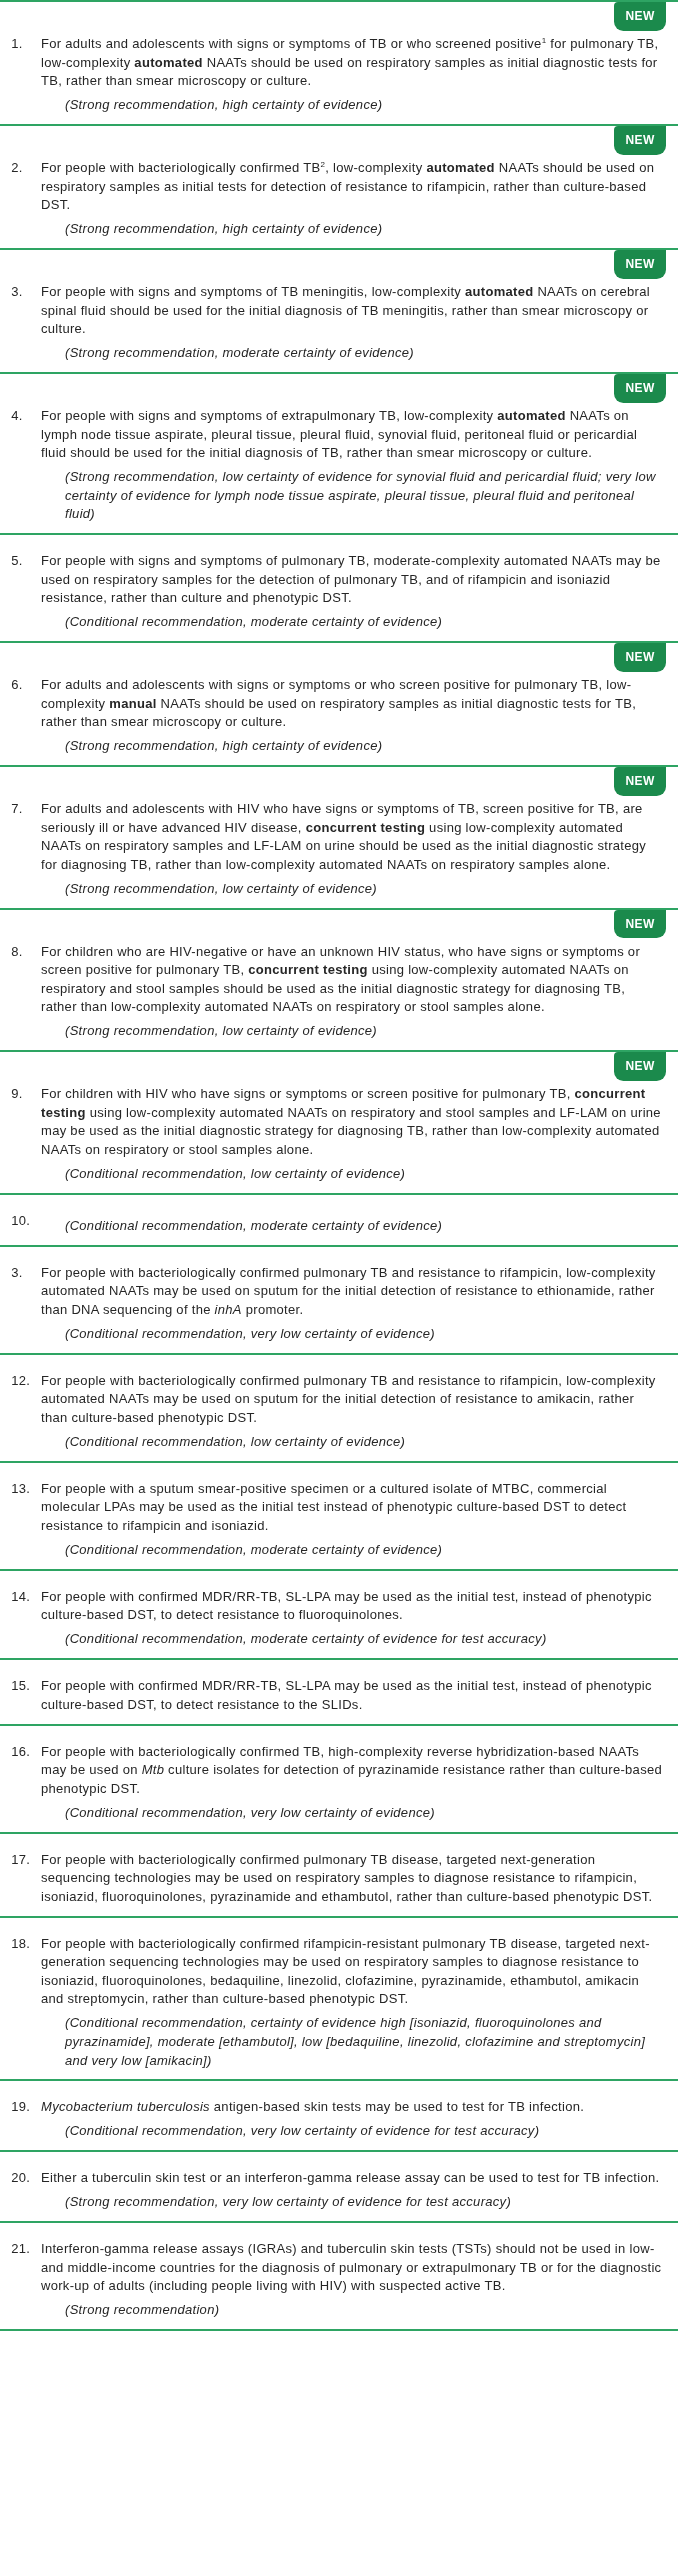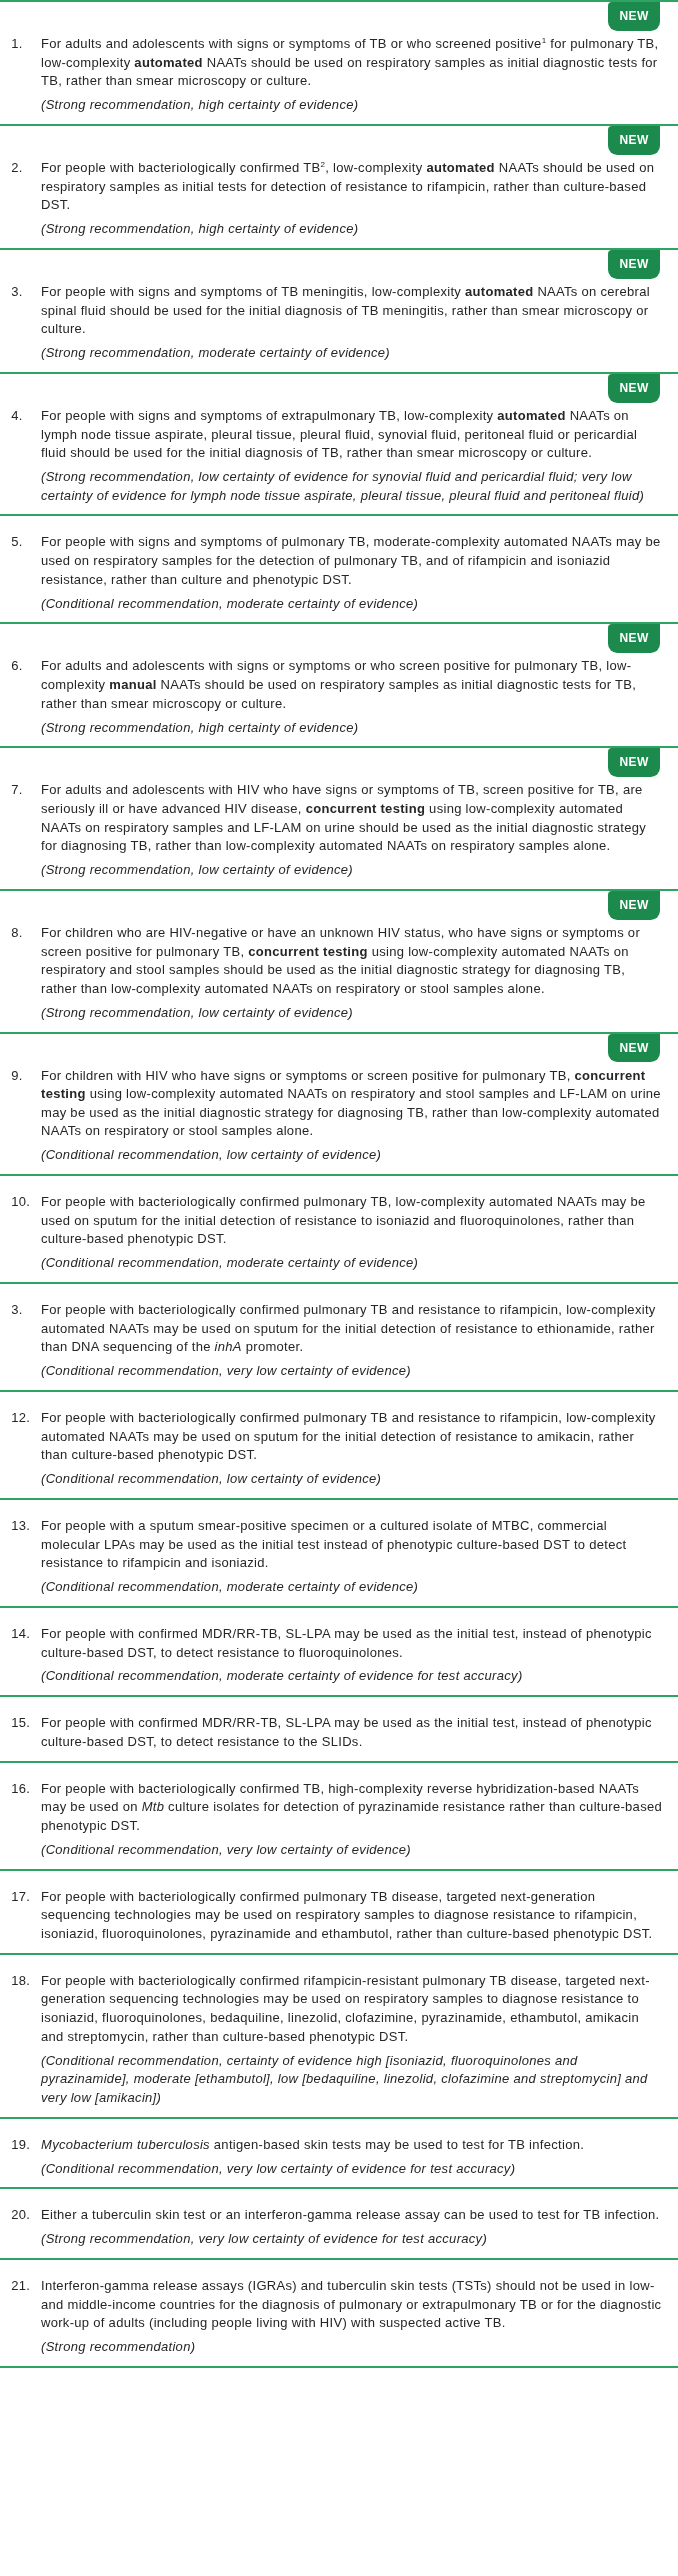--- a/index.html
+++ b/index.html
@@ -24,41 +24,42 @@
     width:28px;
     font-size:13px;
     line-height:18.6px;
     letter-spacing:0.3px;
   }
   .item .num{top:17px;}
   .item.has-new .num{top:33px;}
   .badge{
     position:absolute;
     top:0;
-    right:19px;
+    right:13px;
     background:#1b8a4c;
     color:#ffffff;
     font-weight:bold;
     font-size:12px;
     letter-spacing:0.4px;
     line-height:1;
     padding:8px 11.3px 8.6px 11.3px;
     border-radius:4px 0 9.3px 9.3px;
   }
   .body{
     font-size:13px;
     line-height:18.6px;
     letter-spacing:0.3px;
   }
   .note{
     font-size:13px;
     line-height:18.6px;
     letter-spacing:0.3px;
     font-style:italic;
     margin-top:5.3px;
+    margin-left:24px;
   }
   .seg-b{font-weight:bold;}
   .seg-i{font-style:italic;}
   sup.fn{font-size:8px;line-height:0;vertical-align:super;}
 </style>
 </head>
 <body>
 
 <div class="page">
   <div id="items-root">
@@ -112,21 +113,20 @@
   </div>
       <div class="item has-new">
     <div class="badge">NEW</div>
     <div class="num">9.</div>
     <div class="body"><span class="seg-n">For children with HIV who have signs or symptoms or screen positive for pulmonary TB, </span><span class="seg-b">concurrent testing</span><span class="seg-n"> using low-complexity automated NAATs on respiratory and stool samples and LF-LAM on urine may be used as the initial diagnostic strategy for diagnosing TB, rather than low-complexity automated NAATs on respiratory or stool samples alone.</span></div>
     <div class="note">(Conditional recommendation, low certainty of evidence)</div>
   </div>
       <div class="item">
 
     <div class="num">10.</div>
-    <div class="body"><span class="seg-n">For people with bacteriologically confirmed pulmonary TB, low-complexity automated NAATs may be used on sputum for the initial detection of resistance to isoniazid and fluoroquinolones, rather than culture-based phenotypic DST.</span></div>
     <div class="note">(Conditional recommendation, moderate certainty of evidence)</div>
   </div>
       <div class="item">
 
     <div class="num">3.</div>
     <div class="body"><span class="seg-n">For people with bacteriologically confirmed pulmonary TB and resistance to rifampicin, low-complexity automated NAATs may be used on sputum for the initial detection of resistance to ethionamide, rather than DNA sequencing of the </span><span class="seg-i">inhA</span><span class="seg-n"> promoter.</span></div>
     <div class="note">(Conditional recommendation, very low certainty of evidence)</div>
   </div>
       <div class="item">
 

